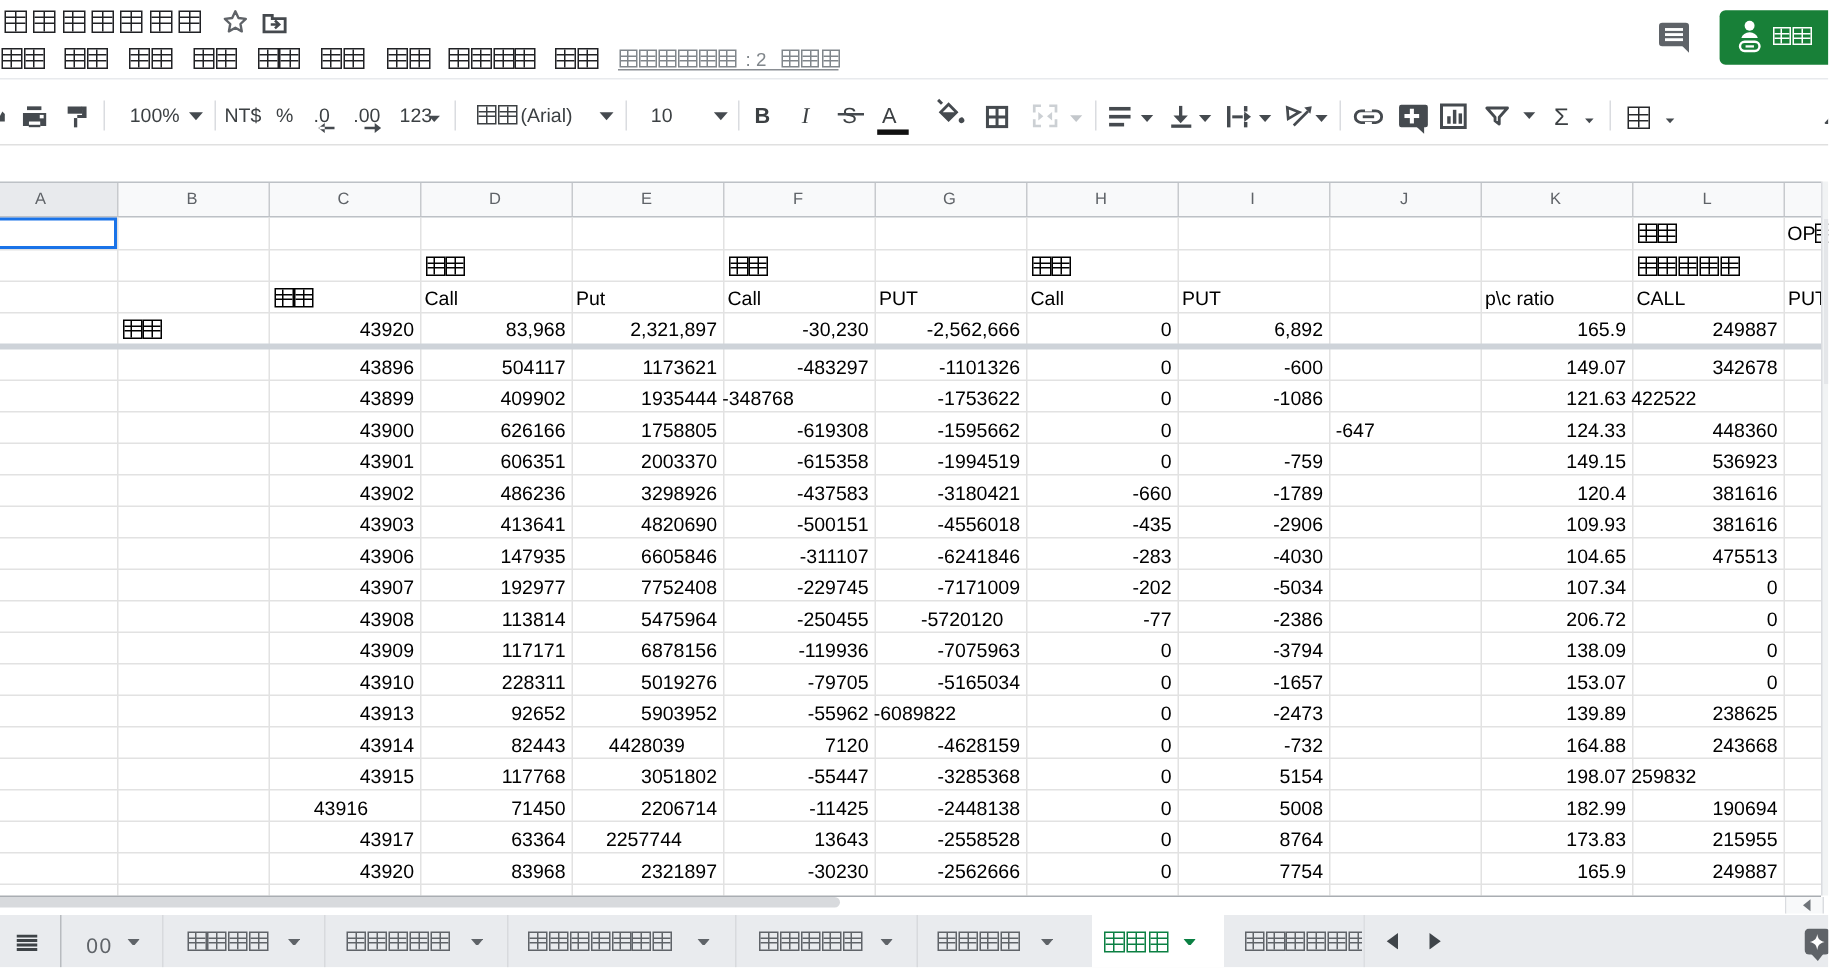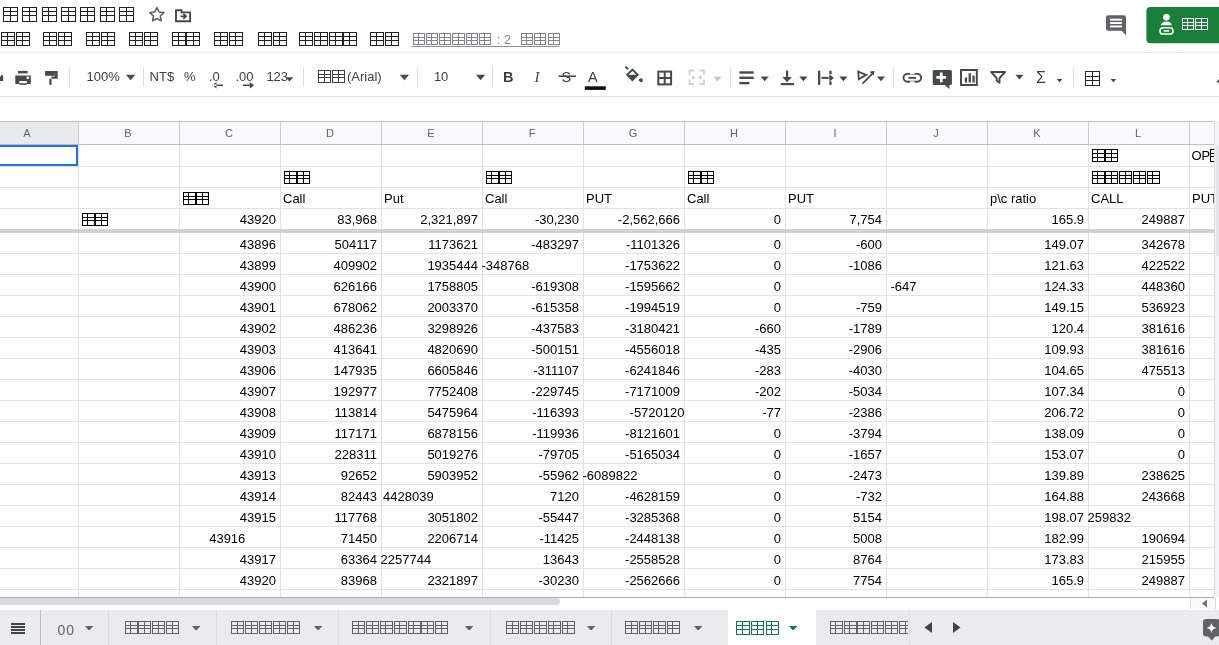--- a/index.html
+++ b/index.html
@@ -329,52 +329,52 @@
 <b class="cj" style="left:81.5px;top:212.8px;gap:0.8px;color:#000">
       <i style="width:13px;height:13px;border-width:1px"></i>
       <i style="width:13px;height:13px;border-width:1px"></i>
     </b>
 <div class="num" style="left:178.5px;top:212.5px;width:97.5px;text-align:right">43920</div>
 <div class="num" style="left:279.5px;top:212.5px;width:97.5px;text-align:right">83,968</div>
 <div class="num" style="left:380.5px;top:212.5px;width:97.5px;text-align:right">2,321,897</div>
 <div class="num" style="left:481.5px;top:212.5px;width:97.5px;text-align:right">-30,230</div>
 <div class="num" style="left:582.5px;top:212.5px;width:97.5px;text-align:right">-2,562,666</div>
 <div class="num" style="left:683.5px;top:212.5px;width:97.5px;text-align:right">0</div>
-<div class="num" style="left:784.5px;top:212.5px;width:97.5px;text-align:right">7,754</div>
+<div class="num" style="left:784.5px;top:212.5px;width:97.5px;text-align:right">6,892</div>
 <div class="num" style="left:986.5px;top:212.5px;width:97.5px;text-align:right">165.9</div>
 <div class="num" style="left:1087.5px;top:212.5px;width:97.5px;text-align:right">249887</div>
 <div class="num" style="left:178.5px;top:237.5px;width:97.5px;text-align:right">43896</div>
 <div class="num" style="left:279.5px;top:237.5px;width:97.5px;text-align:right">504117</div>
 <div class="num" style="left:380.5px;top:237.5px;width:97.5px;text-align:right">1173621</div>
 <div class="num" style="left:481.5px;top:237.5px;width:97.5px;text-align:right">-483297</div>
 <div class="num" style="left:582.5px;top:237.5px;width:97.5px;text-align:right">-1101326</div>
 <div class="num" style="left:683.5px;top:237.5px;width:97.5px;text-align:right">0</div>
 <div class="num" style="left:784.5px;top:237.5px;width:97.5px;text-align:right">-600</div>
 <div class="num" style="left:986.5px;top:237.5px;width:97.5px;text-align:right">149.07</div>
 <div class="num" style="left:1087.5px;top:237.5px;width:97.5px;text-align:right">342678</div>
 <div class="num" style="left:178.5px;top:258.5px;width:97.5px;text-align:right">43899</div>
 <div class="num" style="left:279.5px;top:258.5px;width:97.5px;text-align:right">409902</div>
 <div class="num" style="left:380.5px;top:258.5px;width:97.5px;text-align:right">1935444</div>
 <div class="num" style="left:481.5px;top:258.5px;width:97.5px;">-348768</div>
 <div class="num" style="left:582.5px;top:258.5px;width:97.5px;text-align:right">-1753622</div>
 <div class="num" style="left:683.5px;top:258.5px;width:97.5px;text-align:right">0</div>
 <div class="num" style="left:784.5px;top:258.5px;width:97.5px;text-align:right">-1086</div>
 <div class="num" style="left:986.5px;top:258.5px;width:97.5px;text-align:right">121.63</div>
-<div class="num" style="left:1087.5px;top:258.5px;width:97.5px;text-align:right">422522</div>
+<div class="num" style="left:1087.5px;top:258.5px;width:97.5px;text-align:left">422522</div>
 <div class="num" style="left:178.5px;top:279.5px;width:97.5px;text-align:right">43900</div>
 <div class="num" style="left:279.5px;top:279.5px;width:97.5px;text-align:right">626166</div>
 <div class="num" style="left:380.5px;top:279.5px;width:97.5px;text-align:right">1758805</div>
 <div class="num" style="left:481.5px;top:279.5px;width:97.5px;text-align:right">-619308</div>
 <div class="num" style="left:582.5px;top:279.5px;width:97.5px;text-align:right">-1595662</div>
 <div class="num" style="left:683.5px;top:279.5px;width:97.5px;text-align:right">0</div>
 <div class="num" style="left:819px;top:279.5px;width:97.5px;text-align:right">-647</div>
 <div class="num" style="left:986.5px;top:279.5px;width:97.5px;text-align:right">124.33</div>
 <div class="num" style="left:1087.5px;top:279.5px;width:97.5px;text-align:right">448360</div>
 <div class="num" style="left:178.5px;top:300.5px;width:97.5px;text-align:right">43901</div>
-<div class="num" style="left:279.5px;top:300.5px;width:97.5px;text-align:right">678062</div>
+<div class="num" style="left:279.5px;top:300.5px;width:97.5px;text-align:right">606351</div>
 <div class="num" style="left:380.5px;top:300.5px;width:97.5px;text-align:right">2003370</div>
 <div class="num" style="left:481.5px;top:300.5px;width:97.5px;text-align:right">-615358</div>
 <div class="num" style="left:582.5px;top:300.5px;width:97.5px;text-align:right">-1994519</div>
 <div class="num" style="left:683.5px;top:300.5px;width:97.5px;text-align:right">0</div>
 <div class="num" style="left:784.5px;top:300.5px;width:97.5px;text-align:right">-759</div>
 <div class="num" style="left:986.5px;top:300.5px;width:97.5px;text-align:right">149.15</div>
 <div class="num" style="left:1087.5px;top:300.5px;width:97.5px;text-align:right">536923</div>
 <div class="num" style="left:178.5px;top:321.5px;width:97.5px;text-align:right">43902</div>
 <div class="num" style="left:279.5px;top:321.5px;width:97.5px;text-align:right">486236</div>
 <div class="num" style="left:380.5px;top:321.5px;width:97.5px;text-align:right">3298926</div>
@@ -407,31 +407,31 @@
 <div class="num" style="left:380.5px;top:384.5px;width:97.5px;text-align:right">7752408</div>
 <div class="num" style="left:481.5px;top:384.5px;width:97.5px;text-align:right">-229745</div>
 <div class="num" style="left:582.5px;top:384.5px;width:97.5px;text-align:right">-7171009</div>
 <div class="num" style="left:683.5px;top:384.5px;width:97.5px;text-align:right">-202</div>
 <div class="num" style="left:784.5px;top:384.5px;width:97.5px;text-align:right">-5034</div>
 <div class="num" style="left:986.5px;top:384.5px;width:97.5px;text-align:right">107.34</div>
 <div class="num" style="left:1087.5px;top:384.5px;width:97.5px;text-align:right">0</div>
 <div class="num" style="left:178.5px;top:405.5px;width:97.5px;text-align:right">43908</div>
 <div class="num" style="left:279.5px;top:405.5px;width:97.5px;text-align:right">113814</div>
 <div class="num" style="left:380.5px;top:405.5px;width:97.5px;text-align:right">5475964</div>
-<div class="num" style="left:481.5px;top:405.5px;width:97.5px;text-align:right">-116393</div>
-<div class="num" style="left:587px;top:405.5px;width:97.5px;text-align:right">-5720120</div>
+<div class="num" style="left:481.5px;top:405.5px;width:97.5px;text-align:right">-250455</div>
+<div class="num" style="left:614px;top:405.5px;width:97.5px;text-align:left">-5720120</div>
 <div class="num" style="left:683.5px;top:405.5px;width:97.5px;text-align:right">-77</div>
 <div class="num" style="left:784.5px;top:405.5px;width:97.5px;text-align:right">-2386</div>
 <div class="num" style="left:986.5px;top:405.5px;width:97.5px;text-align:right">206.72</div>
 <div class="num" style="left:1087.5px;top:405.5px;width:97.5px;text-align:right">0</div>
 <div class="num" style="left:178.5px;top:426.5px;width:97.5px;text-align:right">43909</div>
 <div class="num" style="left:279.5px;top:426.5px;width:97.5px;text-align:right">117171</div>
 <div class="num" style="left:380.5px;top:426.5px;width:97.5px;text-align:right">6878156</div>
 <div class="num" style="left:481.5px;top:426.5px;width:97.5px;text-align:right">-119936</div>
-<div class="num" style="left:582.5px;top:426.5px;width:97.5px;text-align:right">-8121601</div>
+<div class="num" style="left:582.5px;top:426.5px;width:97.5px;text-align:right">-7075963</div>
 <div class="num" style="left:683.5px;top:426.5px;width:97.5px;text-align:right">0</div>
 <div class="num" style="left:784.5px;top:426.5px;width:97.5px;text-align:right">-3794</div>
 <div class="num" style="left:986.5px;top:426.5px;width:97.5px;text-align:right">138.09</div>
 <div class="num" style="left:1087.5px;top:426.5px;width:97.5px;text-align:right">0</div>
 <div class="num" style="left:178.5px;top:447.5px;width:97.5px;text-align:right">43910</div>
 <div class="num" style="left:279.5px;top:447.5px;width:97.5px;text-align:right">228311</div>
 <div class="num" style="left:380.5px;top:447.5px;width:97.5px;text-align:right">5019276</div>
 <div class="num" style="left:481.5px;top:447.5px;width:97.5px;text-align:right">-79705</div>
 <div class="num" style="left:582.5px;top:447.5px;width:97.5px;text-align:right">-5165034</div>
 <div class="num" style="left:683.5px;top:447.5px;width:97.5px;text-align:right">0</div>
@@ -442,21 +442,21 @@
 <div class="num" style="left:279.5px;top:468.5px;width:97.5px;text-align:right">92652</div>
 <div class="num" style="left:380.5px;top:468.5px;width:97.5px;text-align:right">5903952</div>
 <div class="num" style="left:481.5px;top:468.5px;width:97.5px;text-align:right">-55962</div>
 <div class="num" style="left:582.5px;top:468.5px;width:97.5px;">-6089822</div>
 <div class="num" style="left:683.5px;top:468.5px;width:97.5px;text-align:right">0</div>
 <div class="num" style="left:784.5px;top:468.5px;width:97.5px;text-align:right">-2473</div>
 <div class="num" style="left:986.5px;top:468.5px;width:97.5px;text-align:right">139.89</div>
 <div class="num" style="left:1087.5px;top:468.5px;width:97.5px;text-align:right">238625</div>
 <div class="num" style="left:178.5px;top:489.5px;width:97.5px;text-align:right">43914</div>
 <div class="num" style="left:279.5px;top:489.5px;width:97.5px;text-align:right">82443</div>
-<div class="num" style="left:383px;top:489.5px;width:97.5px;">4428039</div>
+<div class="num" style="left:359px;top:489.5px;width:97.5px;text-align:right">4428039</div>
 <div class="num" style="left:481.5px;top:489.5px;width:97.5px;text-align:right">7120</div>
 <div class="num" style="left:582.5px;top:489.5px;width:97.5px;text-align:right">-4628159</div>
 <div class="num" style="left:683.5px;top:489.5px;width:97.5px;text-align:right">0</div>
 <div class="num" style="left:784.5px;top:489.5px;width:97.5px;text-align:right">-732</div>
 <div class="num" style="left:986.5px;top:489.5px;width:97.5px;text-align:right">164.88</div>
 <div class="num" style="left:1087.5px;top:489.5px;width:97.5px;text-align:right">243668</div>
 <div class="num" style="left:178.5px;top:510.5px;width:97.5px;text-align:right">43915</div>
 <div class="num" style="left:279.5px;top:510.5px;width:97.5px;text-align:right">117768</div>
 <div class="num" style="left:380.5px;top:510.5px;width:97.5px;text-align:right">3051802</div>
 <div class="num" style="left:481.5px;top:510.5px;width:97.5px;text-align:right">-55447</div>
@@ -469,21 +469,21 @@
 <div class="num" style="left:279.5px;top:531.5px;width:97.5px;text-align:right">71450</div>
 <div class="num" style="left:380.5px;top:531.5px;width:97.5px;text-align:right">2206714</div>
 <div class="num" style="left:481.5px;top:531.5px;width:97.5px;text-align:right">-11425</div>
 <div class="num" style="left:582.5px;top:531.5px;width:97.5px;text-align:right">-2448138</div>
 <div class="num" style="left:683.5px;top:531.5px;width:97.5px;text-align:right">0</div>
 <div class="num" style="left:784.5px;top:531.5px;width:97.5px;text-align:right">5008</div>
 <div class="num" style="left:986.5px;top:531.5px;width:97.5px;text-align:right">182.99</div>
 <div class="num" style="left:1087.5px;top:531.5px;width:97.5px;text-align:right">190694</div>
 <div class="num" style="left:178.5px;top:552.5px;width:97.5px;text-align:right">43917</div>
 <div class="num" style="left:279.5px;top:552.5px;width:97.5px;text-align:right">63364</div>
-<div class="num" style="left:380.5px;top:552.5px;width:97.5px;text-align:left">2257744</div>
+<div class="num" style="left:380.5px;top:552.5px;width:97.5px;text-align:center">2257744</div>
 <div class="num" style="left:481.5px;top:552.5px;width:97.5px;text-align:right">13643</div>
 <div class="num" style="left:582.5px;top:552.5px;width:97.5px;text-align:right">-2558528</div>
 <div class="num" style="left:683.5px;top:552.5px;width:97.5px;text-align:right">0</div>
 <div class="num" style="left:784.5px;top:552.5px;width:97.5px;text-align:right">8764</div>
 <div class="num" style="left:986.5px;top:552.5px;width:97.5px;text-align:right">173.83</div>
 <div class="num" style="left:1087.5px;top:552.5px;width:97.5px;text-align:right">215955</div>
 <div class="num" style="left:178.5px;top:573.5px;width:97.5px;text-align:right">43920</div>
 <div class="num" style="left:279.5px;top:573.5px;width:97.5px;text-align:right">83968</div>
 <div class="num" style="left:380.5px;top:573.5px;width:97.5px;text-align:right">2321897</div>
 <div class="num" style="left:481.5px;top:573.5px;width:97.5px;text-align:right">-30230</div>

